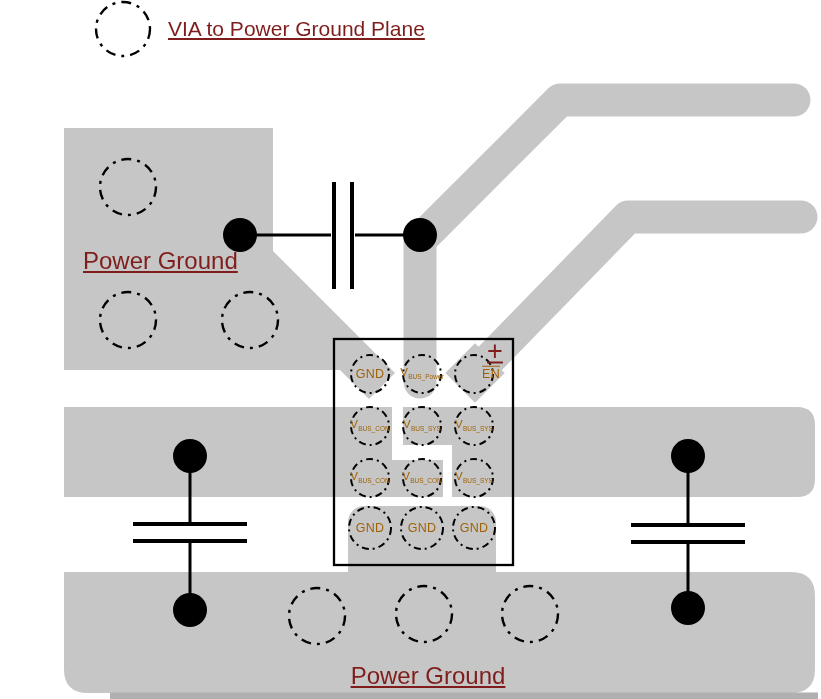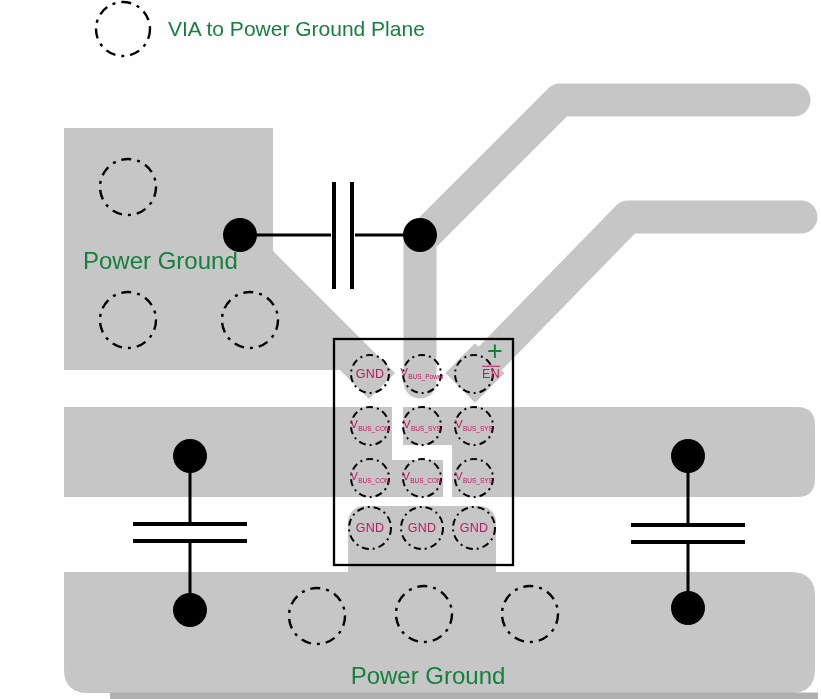--- a/index.html
+++ b/index.html
@@ -1,28 +1,28 @@
 <!DOCTYPE html>
 <html><head>
 <meta charset="utf-8">
 <style>
   html,body{margin:0;padding:0;background:#ffffff;}
   #stage{
     position:relative;width:821px;height:699px;background:#ffffff;
     font-family:"Liberation Sans", sans-serif;overflow:hidden;
   }
   #shapes{position:absolute;left:0;top:0;}
-  .label{position:absolute;color:#15803d;white-space:nowrap;}
+  .label{position:absolute;color:#7f1d1d;white-space:nowrap;text-decoration:underline;}
   .legend-label{font-size:21px;transform:translateY(-50%);}
   .plane-label{font-size:24px;}
   .plane-label.centered{transform:translate(-50%,-50%);}
   .plus-label{font-size:27px;font-weight:400;transform:translate(-50%,-50%);}
   .pin-label{
     position:absolute;transform:translate(-50%,-50%);
-    font-size:12.5px;color:#be185d;text-align:center;line-height:1;
+    font-size:12.5px;color:#a16207;text-align:center;line-height:1;
     letter-spacing:0.2px;
   }
   .pin-label .sub{font-size:6.5px;vertical-align:-3px;letter-spacing:0;}
   .pin-label .ov{text-decoration:overline;margin-left:34px;}
   .pin-label.v-pin{font-size:11.5px;}
 </style>
 </head>
 <body>
 
 <div id="stage">

